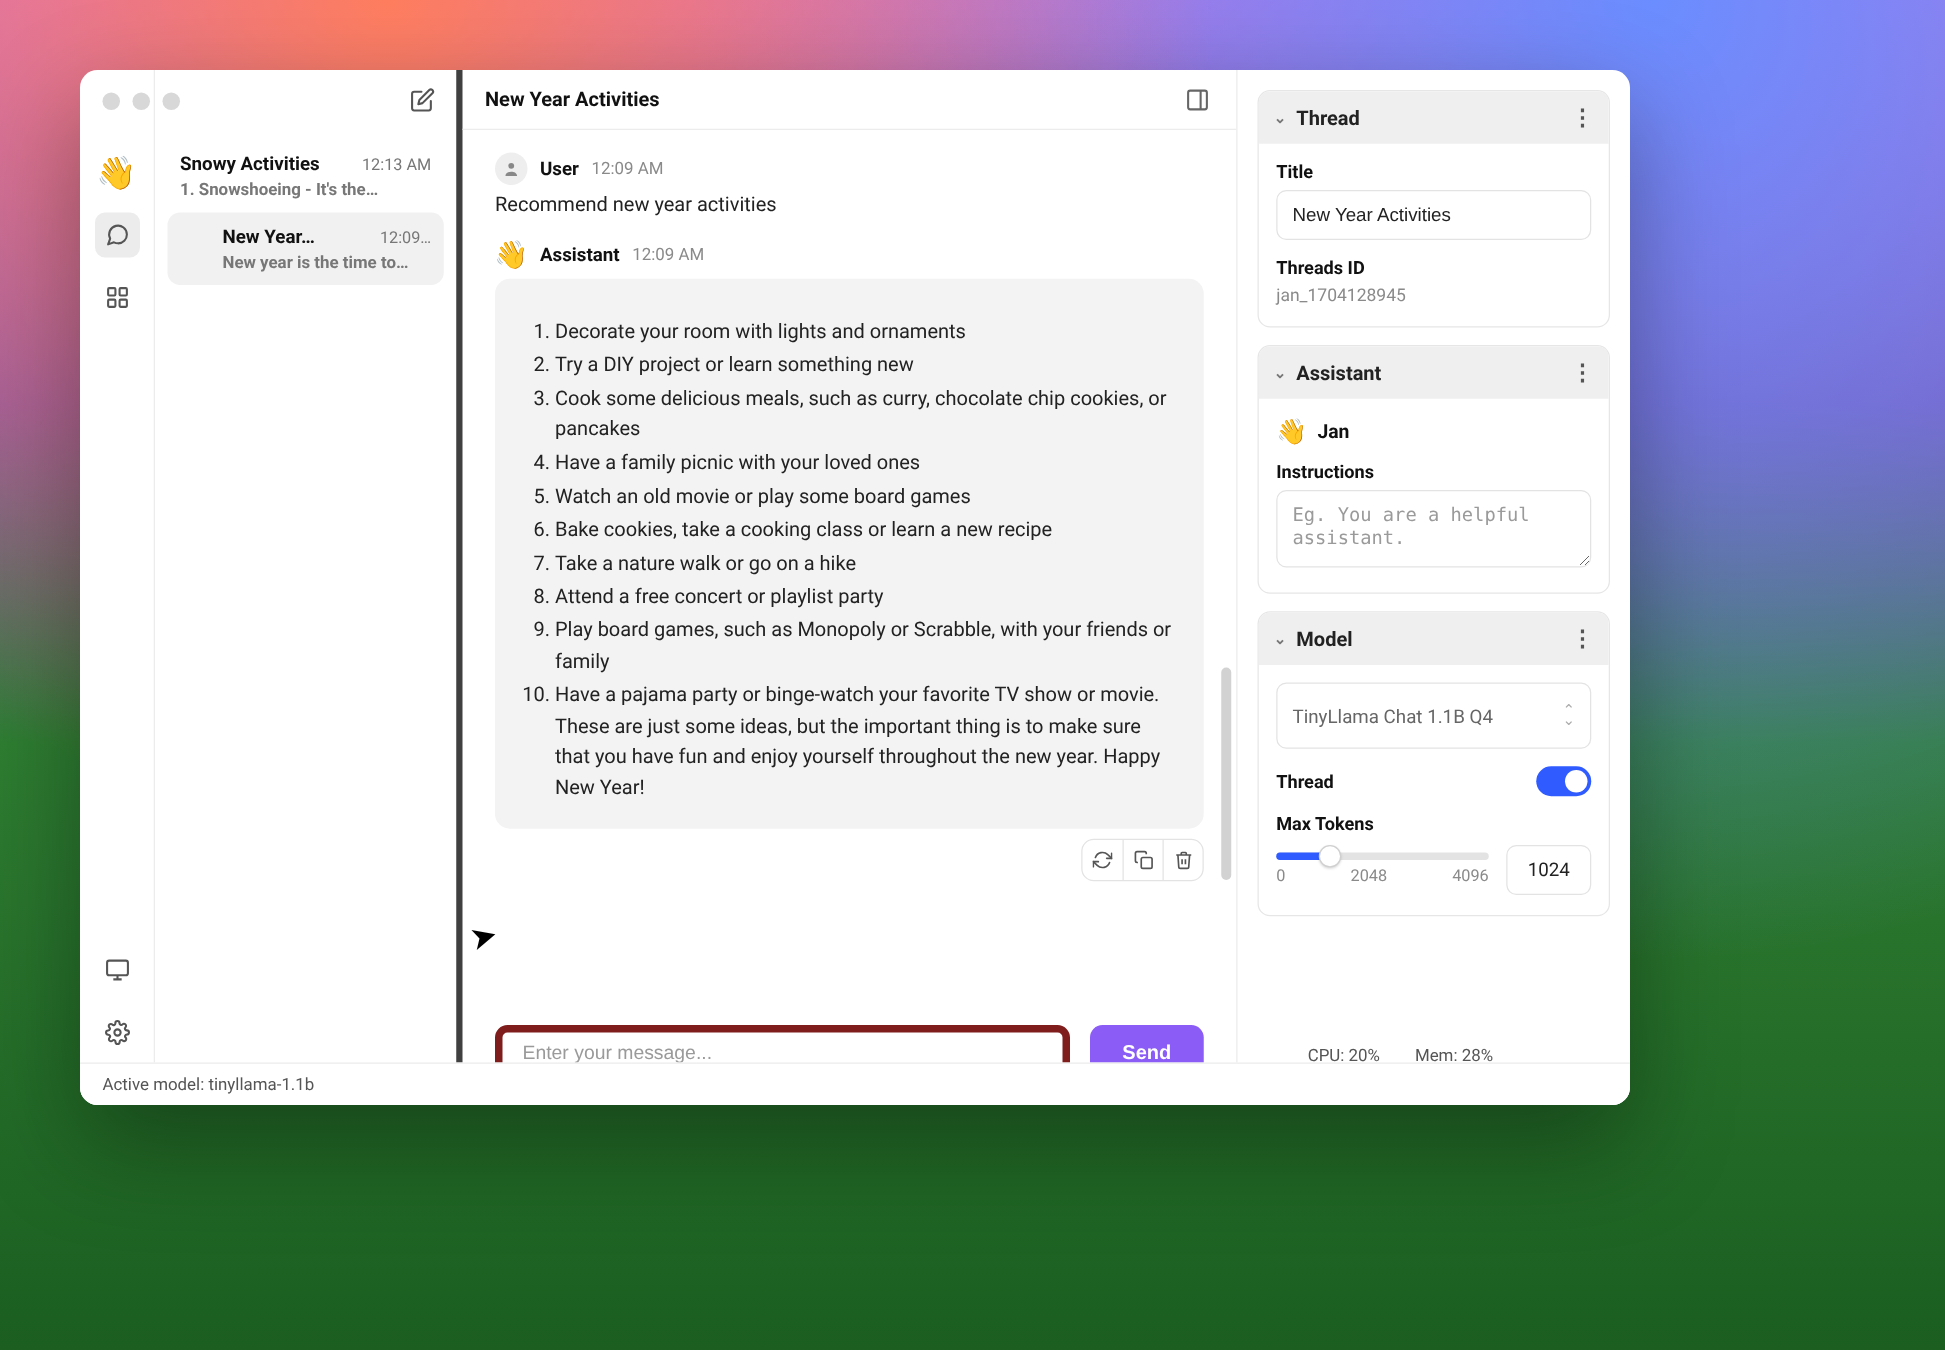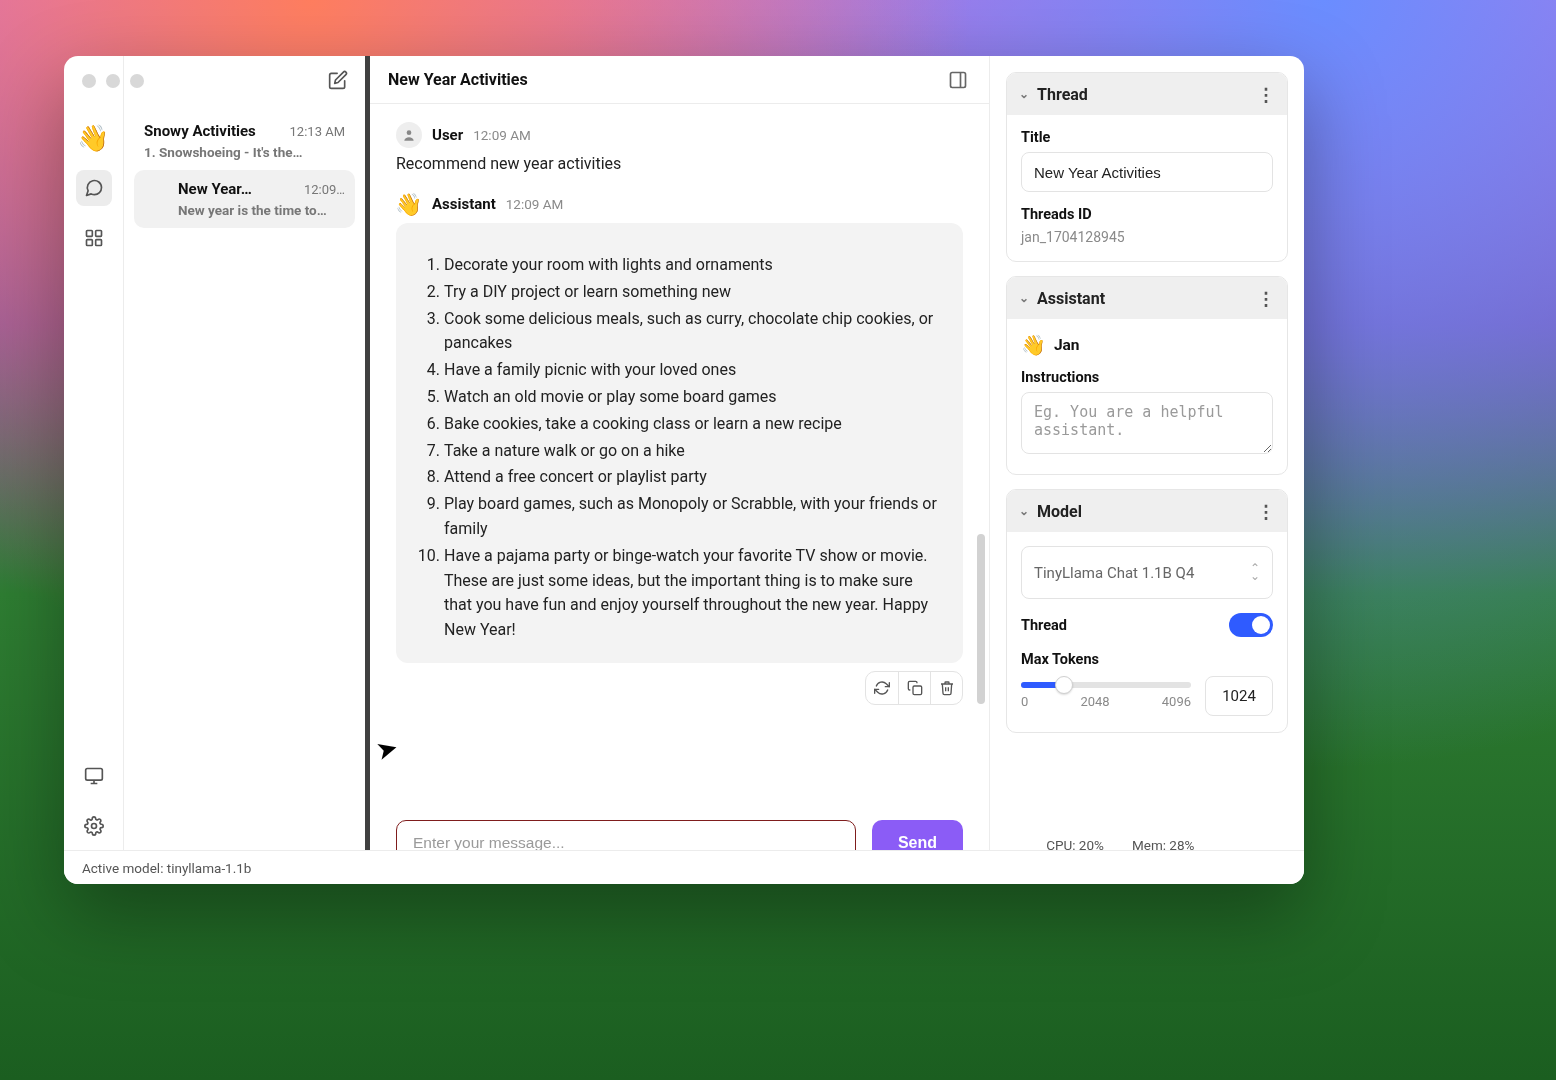--- a/index.html
+++ b/index.html
@@ -54,21 +54,21 @@
   .timestamp { font-size:13.5px; color:#8a8a8a; }
   .user-text { font-size:16px; color:#222; }
   .assistant-bubble { background:#f3f3f3; border-radius:12px; padding: 18px 20px; color:#222; font-size:16px; line-height:1.55; }
   .assistant-bubble ol { margin-top: 12px; padding-left: 28px; }
   .assistant-bubble li { margin: 2px 0; }
   .msg-actions { display:flex; justify-content:flex-end; gap:0; margin-top:8px; }
   .action-group { border:1px solid #e3e3e3; border-radius:10px; display:flex; overflow:hidden; }
   .action-btn { width:32px; height:32px; display:flex; align-items:center; justify-content:center; color:#555; cursor:pointer; }
   .action-btn + .action-btn { border-left:1px solid #e3e3e3; }
   .chat-input-row { display:flex; gap:16px; padding: 14px 26px 18px 26px; }
-  .chat-input { flex:1; height:46px; border:1px solid #7f1d1d; border-radius:10px; padding:0 16px; font-size:15.5px; color:#222; outline:none; }
+  .chat-input { flex:1; height:46px; border:6px solid #7f1d1d; border-radius:10px; padding:0 16px; font-size:15.5px; color:#222; outline:none; }
   .chat-input::placeholder { color:#9a9a9a; }
   .send-btn { height:46px; padding:0 26px; border:none; border-radius:10px; background:#8b5cf6; color:#fff; font-weight:700; font-size:16px; cursor:pointer; }
   
   .col-inspector { width: 314px; padding: 16px 16px 0 16px; overflow-y:auto; }
   .card { border:1px solid #e6e6e6; border-radius:10px; margin-bottom: 14px; overflow:hidden; }
   .card-head { background:#efefef; height:42px; display:flex; align-items:center; padding:0 12px; gap:8px; font-weight:700; color:#222; }
   .card-head .kebab { margin-left:auto; color:#555; cursor:pointer; font-size:18px; }
   .chevron { color:#777; font-size:12px; }
   .card-body { padding: 14px 14px 16px 14px; }
   .field-label { font-weight:700; font-size:14.5px; color:#111; margin-bottom:6px; }

